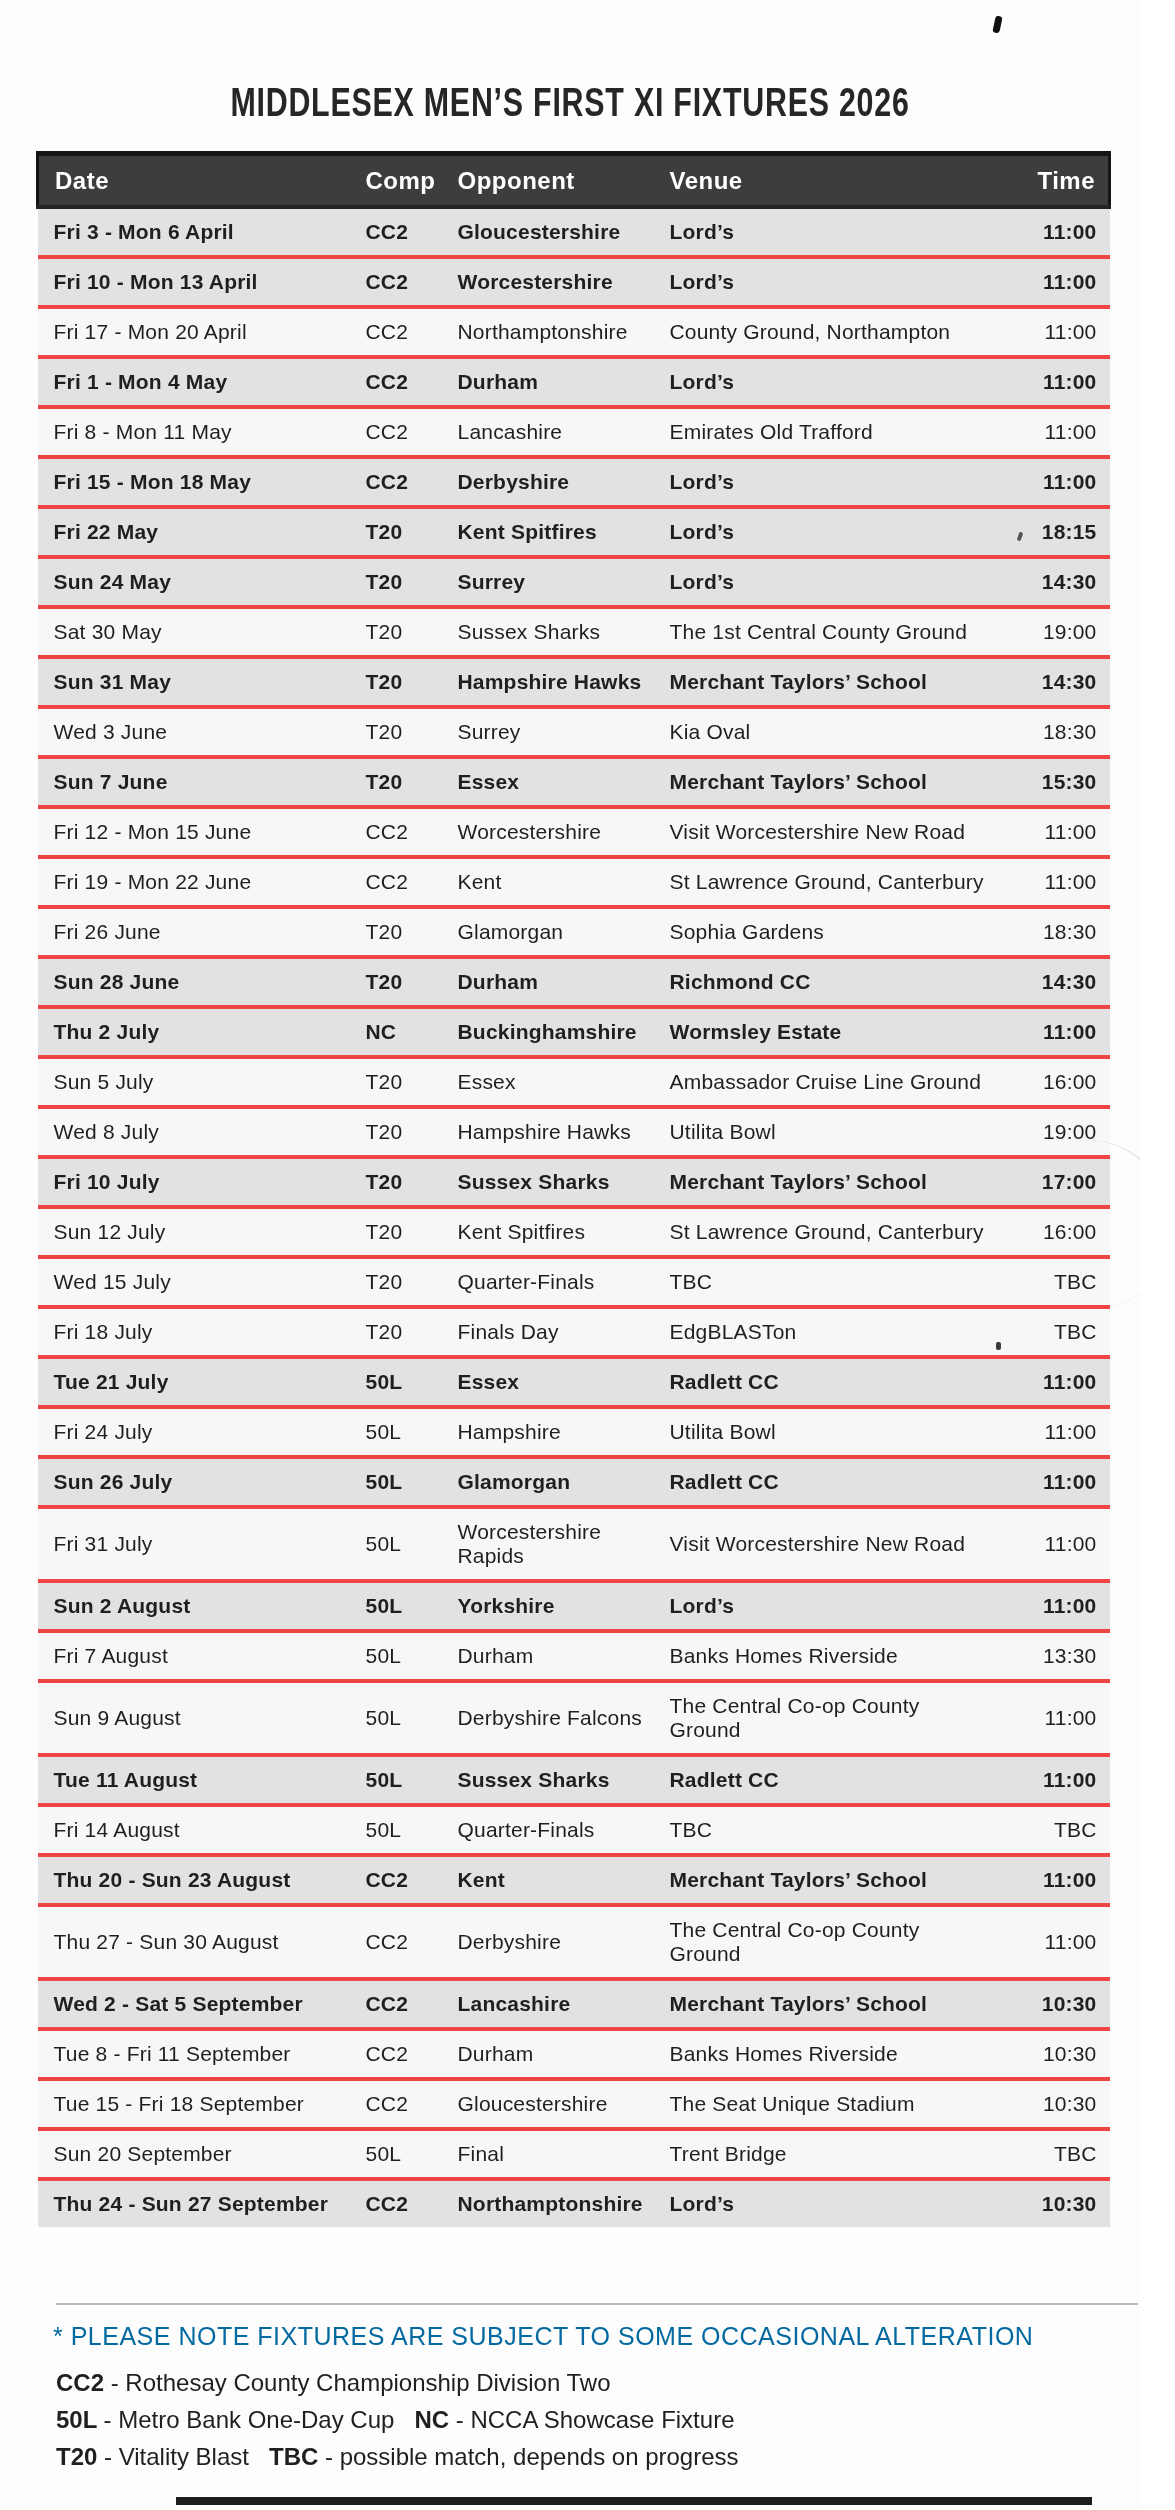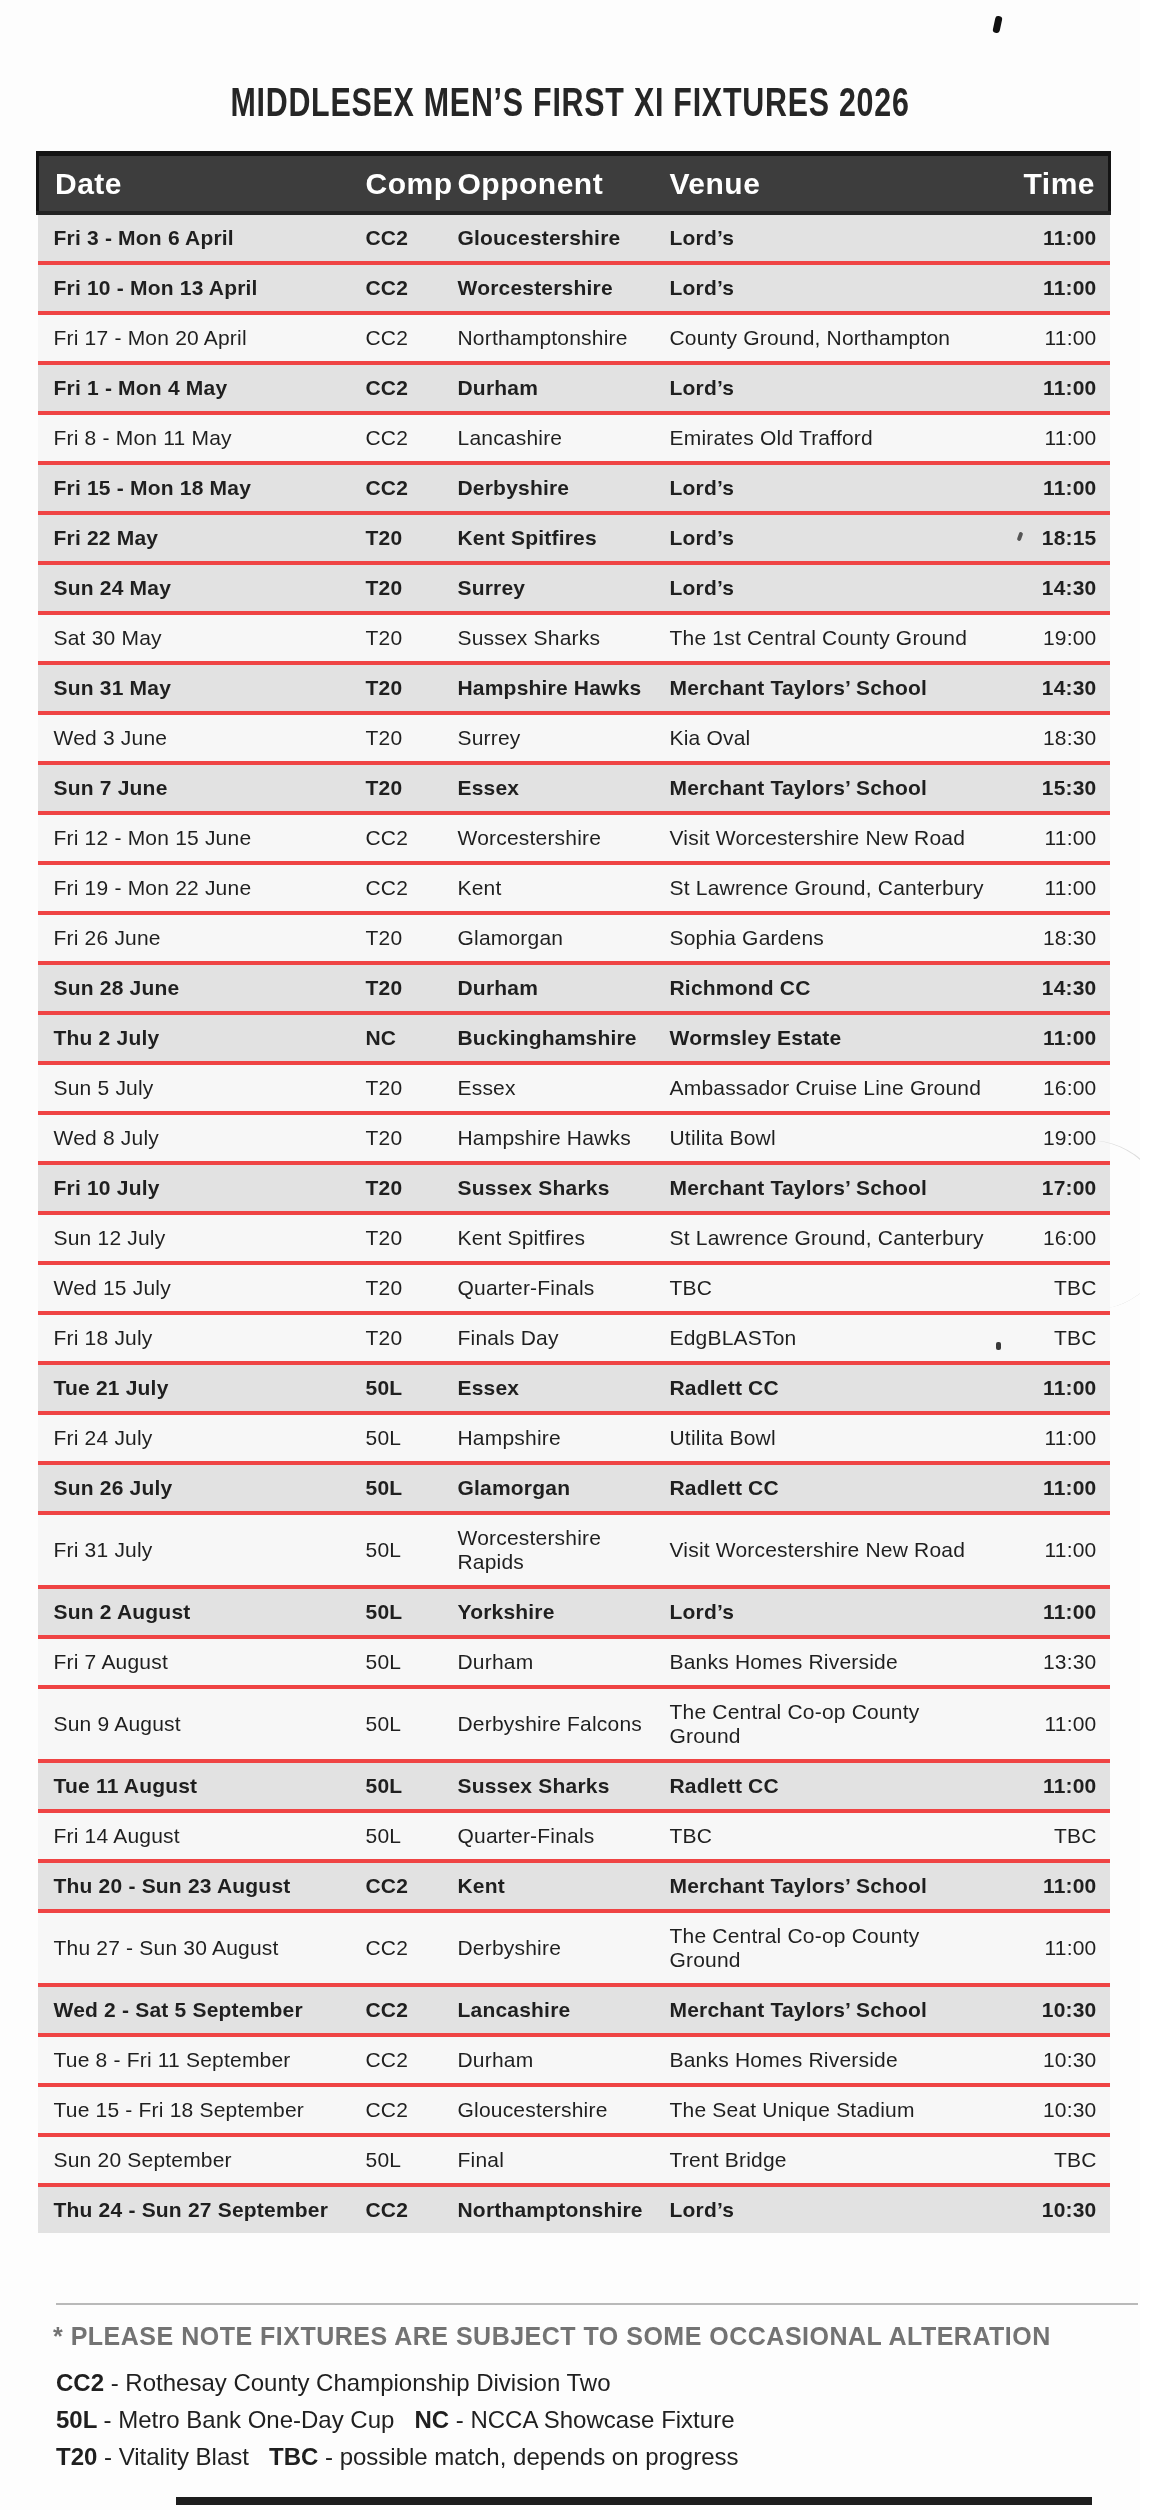--- a/index.html
+++ b/index.html
@@ -25,40 +25,40 @@
     border-collapse:collapse;table-layout:fixed;
   }
   thead tr{
     border-top:5px solid #141414;
     border-bottom:4px solid #232323;
     border-left:3px solid #141414;
     border-right:3px solid #141414;
   }
   thead th{
     background:#3d3d3d;color:#ffffff;
-    font-size:30px;font-weight:700;letter-spacing:.5px;
+    font-size:24px;font-weight:700;letter-spacing:.5px;
     text-align:left;padding:11px 0 10px 0;
   }
   th.c-date{padding-left:16px;}
   th.c-time{text-align:right;padding-right:13px;}
   tbody tr{background:#f7f7f7;border-top:4px solid #ef4444;}
   tbody tr.home{background:#e2e2e2;}
   tbody tr.home td{font-weight:700;}
   tbody td{
     font-size:21px;line-height:24px;letter-spacing:.2px;
     padding:11px 0;vertical-align:middle;
     white-space:pre-line;font-weight:400;color:#1f1f1f;
   }
   td.c-date{padding-left:16px;}
   td.c-time{text-align:right;padding-right:13px;}
   
   .rule{position:absolute;left:56px;top:2303px;width:1082px;height:2px;background:#b9b9b9;}
   .note{
     position:absolute;left:53px;top:2322px;
-    font-size:25px;font-weight:700;letter-spacing:.5px;color:#737373;white-space:nowrap;
+    font-size:25px;font-weight:400;letter-spacing:.5px;color:#0369a1;white-space:nowrap;
   }
   .legend{position:absolute;left:56px;top:2364px;font-size:24px;line-height:37px;color:#1f1f1f;}
   .legend .lgroup{margin-right:20px;}
   .legend .lgroup:last-child{margin-right:0;}
   .legend .lkey{font-weight:700;}
   
   .artifact{position:absolute;}
   .edge1{left:1166px;top:0;width:6px;height:948px;background:#151515;}
   .edge2{left:1166px;top:982px;width:6px;height:730px;background:#1a1a1a;}
   .edge3{left:1167px;top:1962px;width:5px;height:28px;background:#222;}

